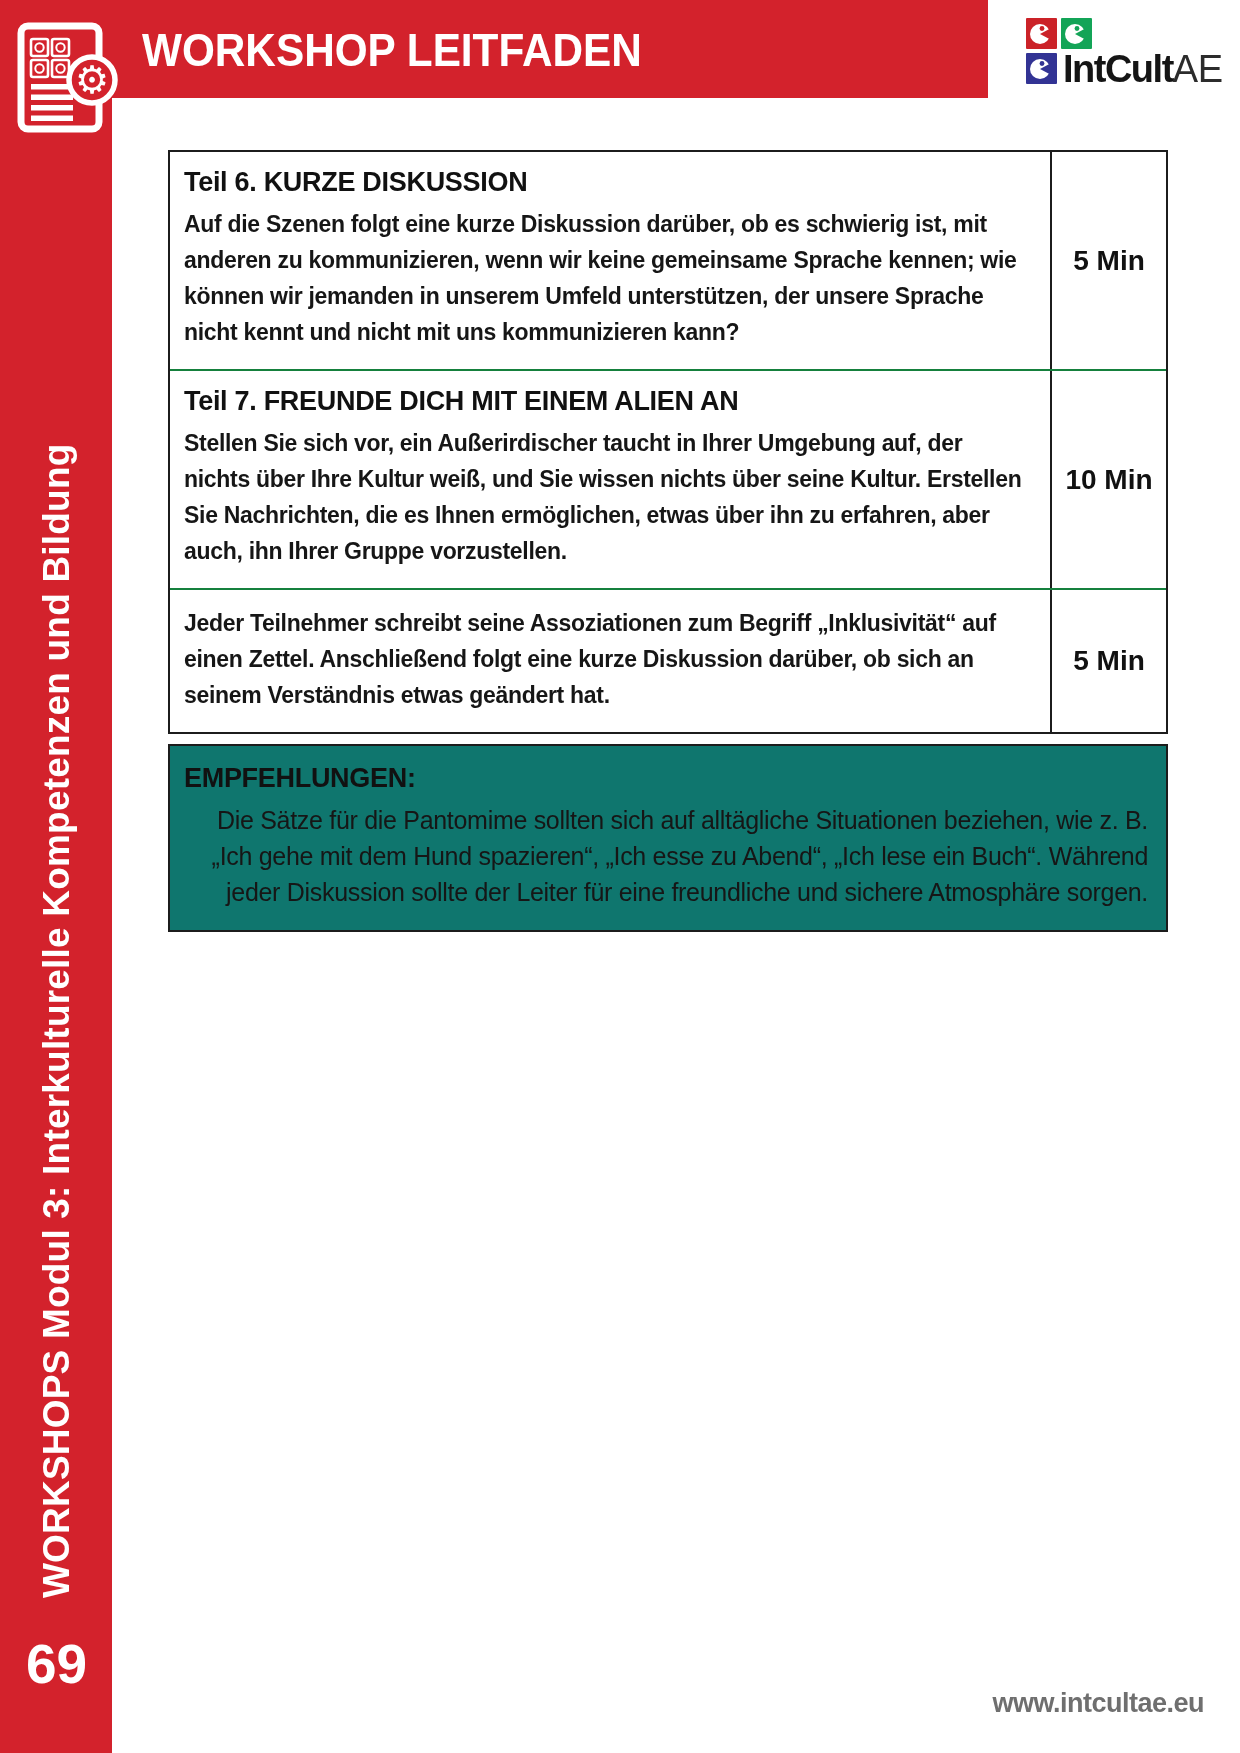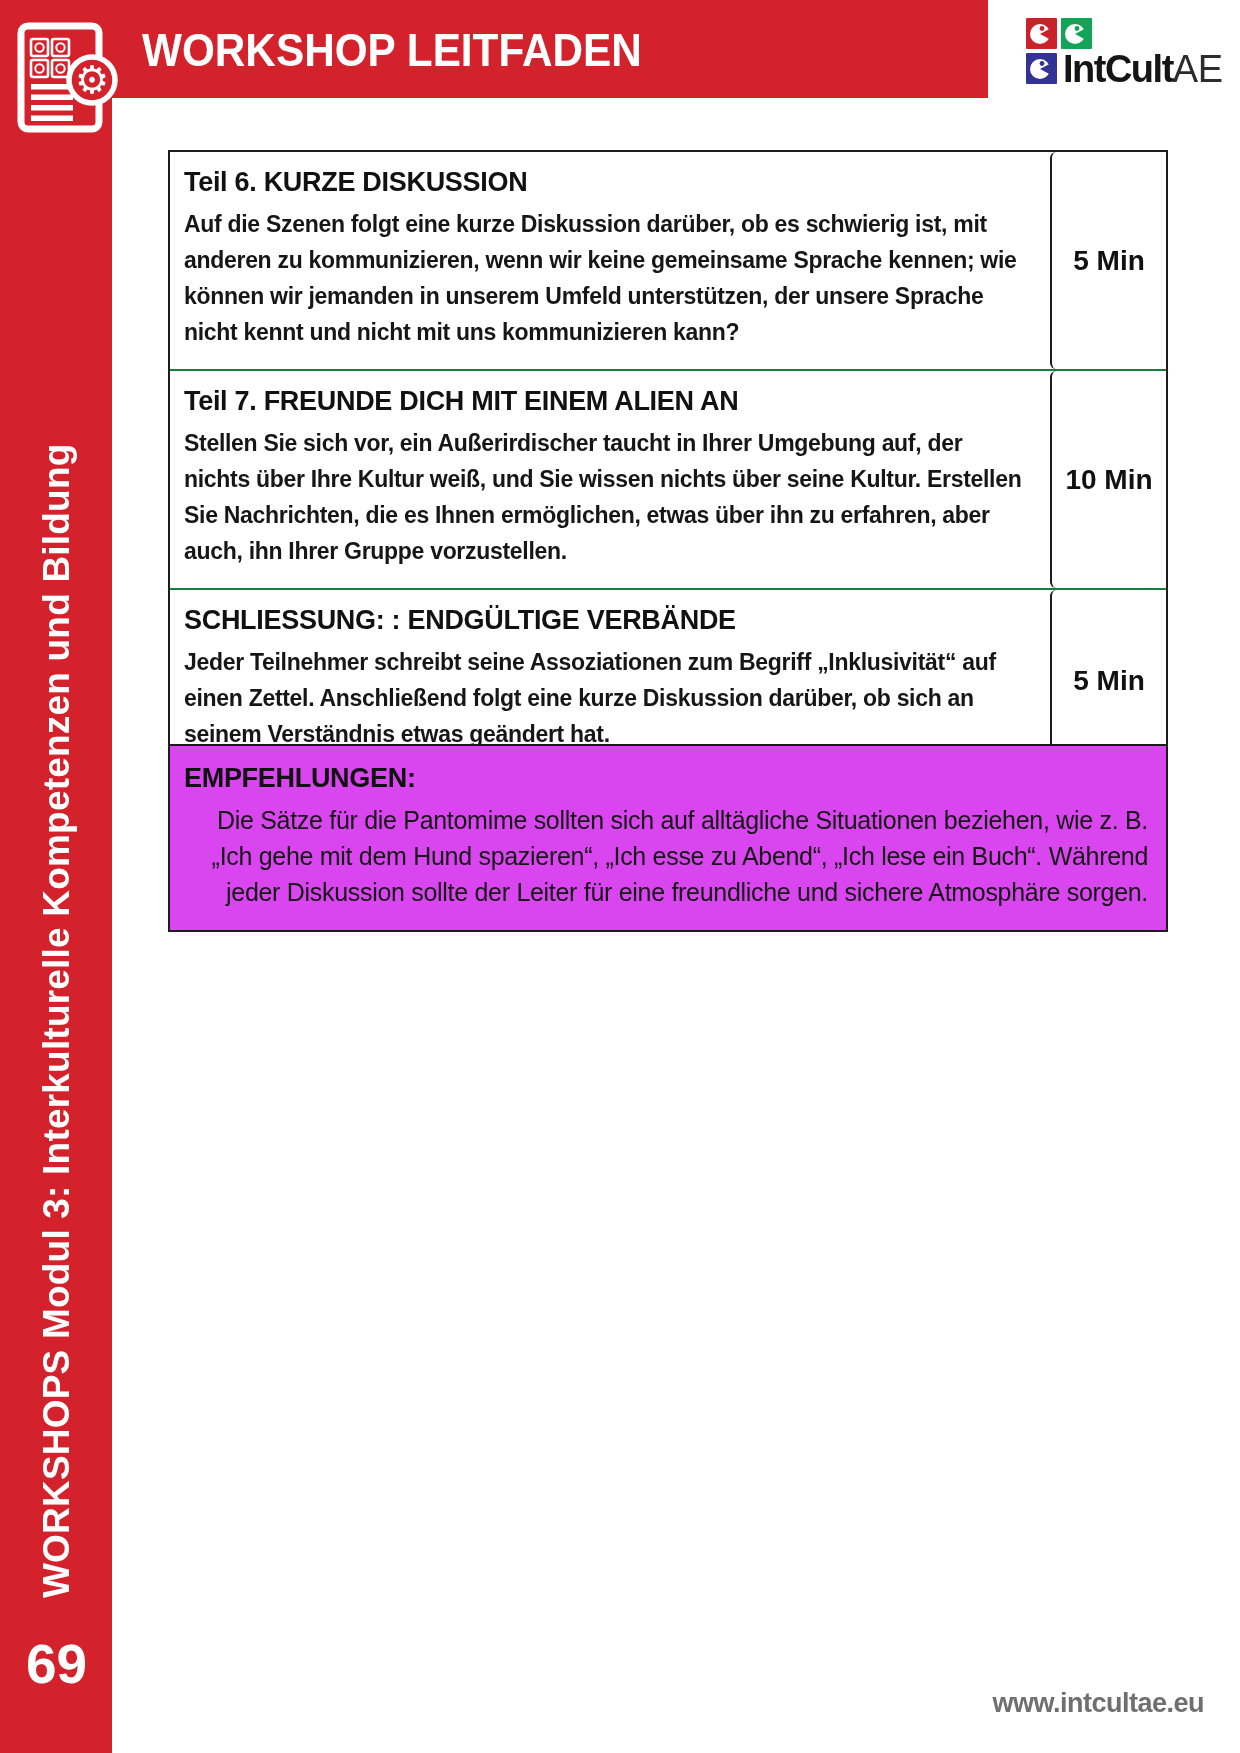--- a/index.html
+++ b/index.html
@@ -42,26 +42,26 @@
   .schedule{position:absolute;left:168px;top:150px;width:1000px;box-sizing:border-box;
     border:2px solid #1c1c1c;}
   .t-row{display:flex;border-bottom:2px solid #15803d;}
   .t-row:last-child{border-bottom:none;}
   .t-cell{flex:1;padding:15px 16px 19px 14px;}
   .t-title{font-size:27px;font-weight:bold;color:#111;letter-spacing:-0.3px;margin-bottom:8px;}
   .t-body{font-size:23px;line-height:36px;color:#161616;letter-spacing:-0.3px;font-weight:bold;}
   .t-time{
     width:114px;flex:0 0 114px;border-left:2px solid #1c1c1c;
     display:flex;align-items:center;justify-content:center;
-    font-size:28px;font-weight:bold;color:#111;white-space:nowrap;border-radius:6px;
+    font-size:28px;font-weight:bold;color:#111;white-space:nowrap;
   }
   
   .reco{
     position:absolute;left:168px;top:744px;width:1000px;box-sizing:border-box;
-    background:#d946ef;border:2px solid #1c1c1c;padding:17px 18px 20px 14px;
+    background:#0f766e;border:2px solid #1c1c1c;padding:17px 18px 20px 14px;
   }
   .reco-title{font-size:27px;font-weight:bold;color:#111;letter-spacing:-0.3px;margin-bottom:8px;}
   .reco-body{font-size:25px;line-height:36px;color:#161616;letter-spacing:-0.3px;text-align:right;}
   
   .footer-url{
     position:absolute;top:1688px;left:904px;width:300px;text-align:right;
     font-size:27px;font-weight:bold;color:#6f6f6f;letter-spacing:-0.5px;
   }
 </style>
 </head>
@@ -135,21 +135,20 @@
     <div class="t-row">
       <div class="t-cell">
         <div class="t-title">Teil 7. FREUNDE DICH MIT EINEM ALIEN AN</div>
         <div class="t-body">Stellen Sie sich vor, ein Außerirdischer taucht in Ihrer Umgebung auf, der nichts über Ihre Kultur weiß, und Sie wissen nichts über seine Kultur. Erstellen Sie Nachrichten, die es Ihnen ermöglichen, etwas über ihn zu erfahren, aber auch, ihn Ihrer Gruppe vorzustellen.</div>
       </div>
       <div class="t-time">10 Min</div>
     </div>
 
     <div class="t-row">
       <div class="t-cell">
-        <div class="t-title">SCHLIESSUNG: : ENDGÜLTIGE VERBÄNDE</div>
         <div class="t-body">Jeder Teilnehmer schreibt seine Assoziationen zum Begriff „Inklusivität“ auf einen Zettel. Anschließend folgt eine kurze Diskussion darüber, ob sich an seinem Verständnis etwas geändert hat.</div>
       </div>
       <div class="t-time">5 Min</div>
     </div>
 
   </div>
 
   <div class="reco">
     <div class="reco-title">EMPFEHLUNGEN:</div>
     <div class="reco-body">Die Sätze für die Pantomime sollten sich auf alltägliche Situationen beziehen, wie z. B. „Ich gehe mit dem Hund spazieren“, „Ich esse zu Abend“, „Ich lese ein Buch“. Während jeder Diskussion sollte der Leiter für eine freundliche und sichere Atmosphäre sorgen.</div>

